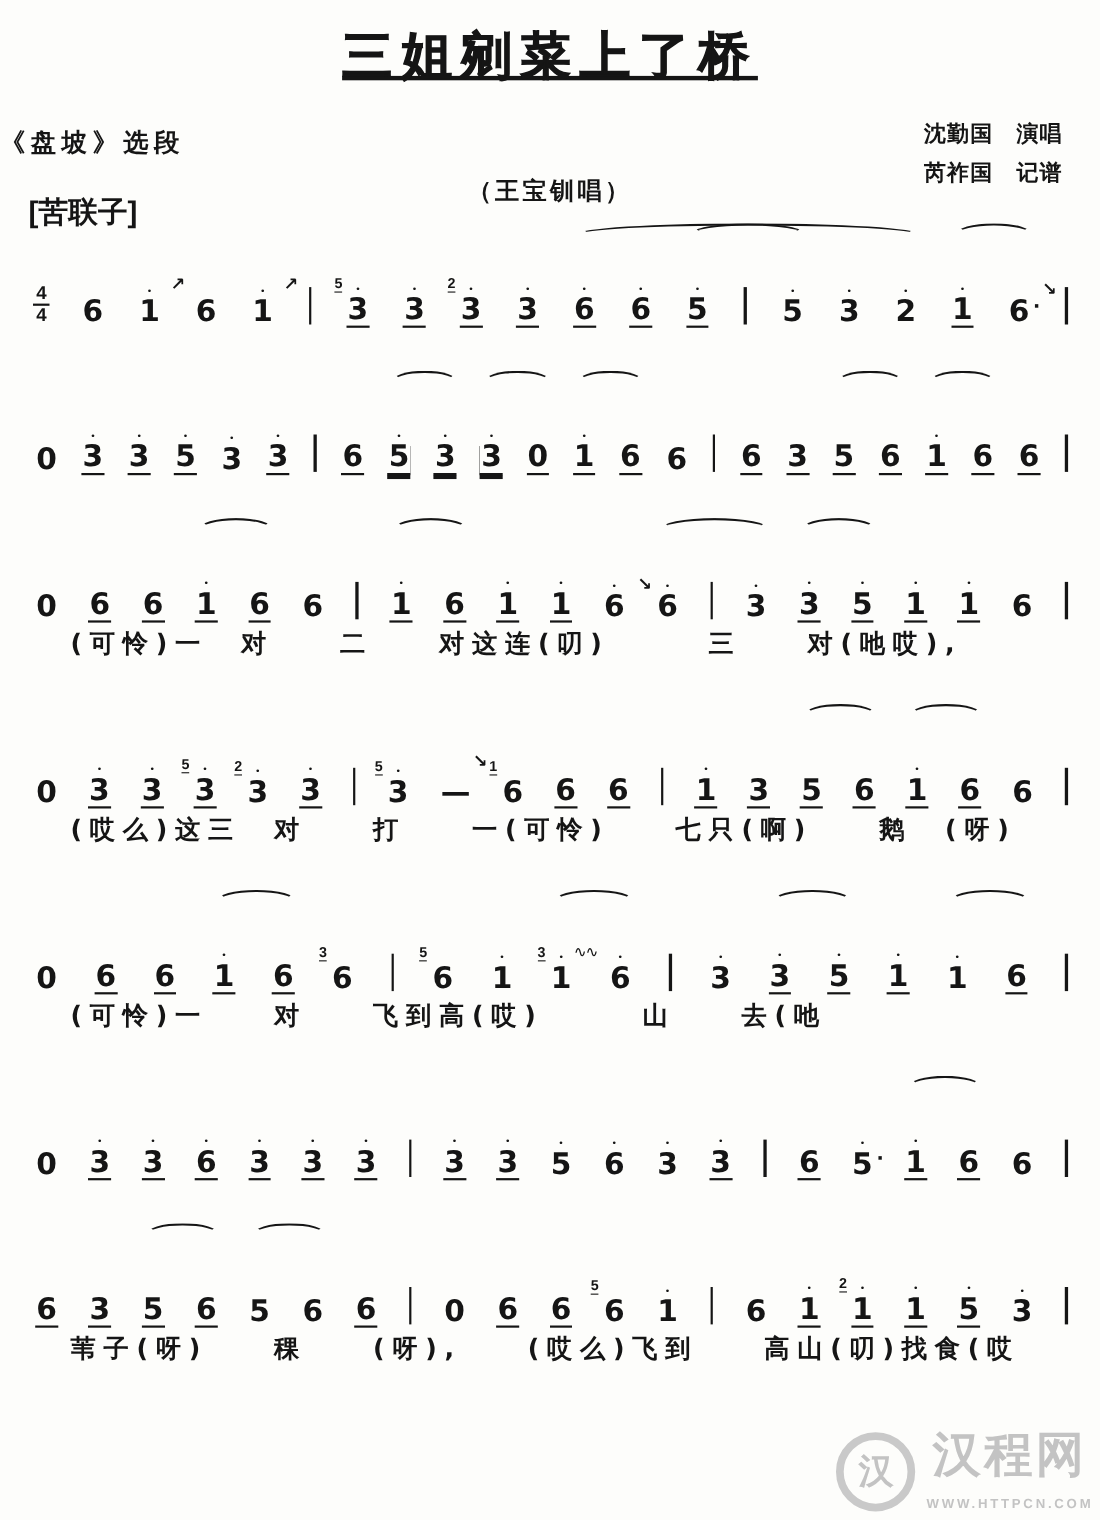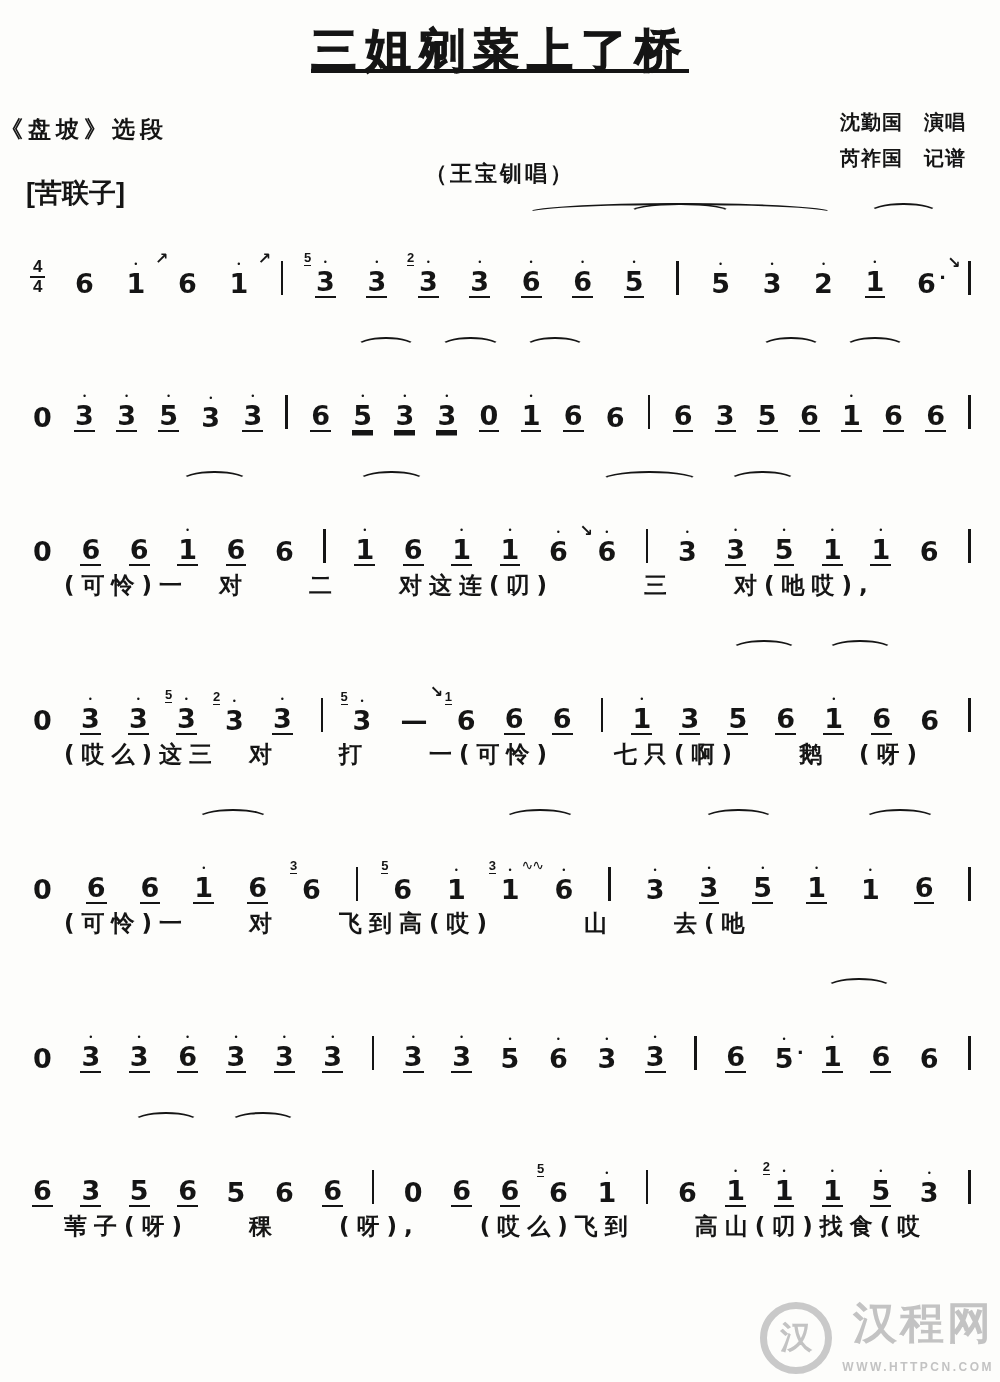--- a/index.html
+++ b/index.html
@@ -56,21 +56,21 @@
   }
   .watermark{
     position:absolute;right:6px;bottom:8px;display:flex;align-items:center;
     color:#c3c3c3;z-index:5;
   }
   .wm-seal{
     width:58px;height:58px;border:7px solid #c9c9c9;border-radius:50%;
     display:flex;align-items:center;justify-content:center;
     font-size:32px;font-weight:900;margin-right:10px;
   }
-  .wm-text{display:flex;flex-direction:column;align-items:flex-end;}
+  .wm-text{display:flex;flex-direction:column;align-items:center;}
   .wm-name{font-size:44px;font-weight:900;letter-spacing:3px;line-height:1;}
   .wm-url{font-size:12px;letter-spacing:2.5px;margin-top:15px;font-weight:700;}
 </style>
 </head>
 <body>
 
 <div class="title">三姐剜菜上了桥</div>
 <div class="subtitle">《盘坡》选段</div>
 <div class="subtitle2">（王宝钏唱）</div>
 <div class="mode">[苦联子]</div>

